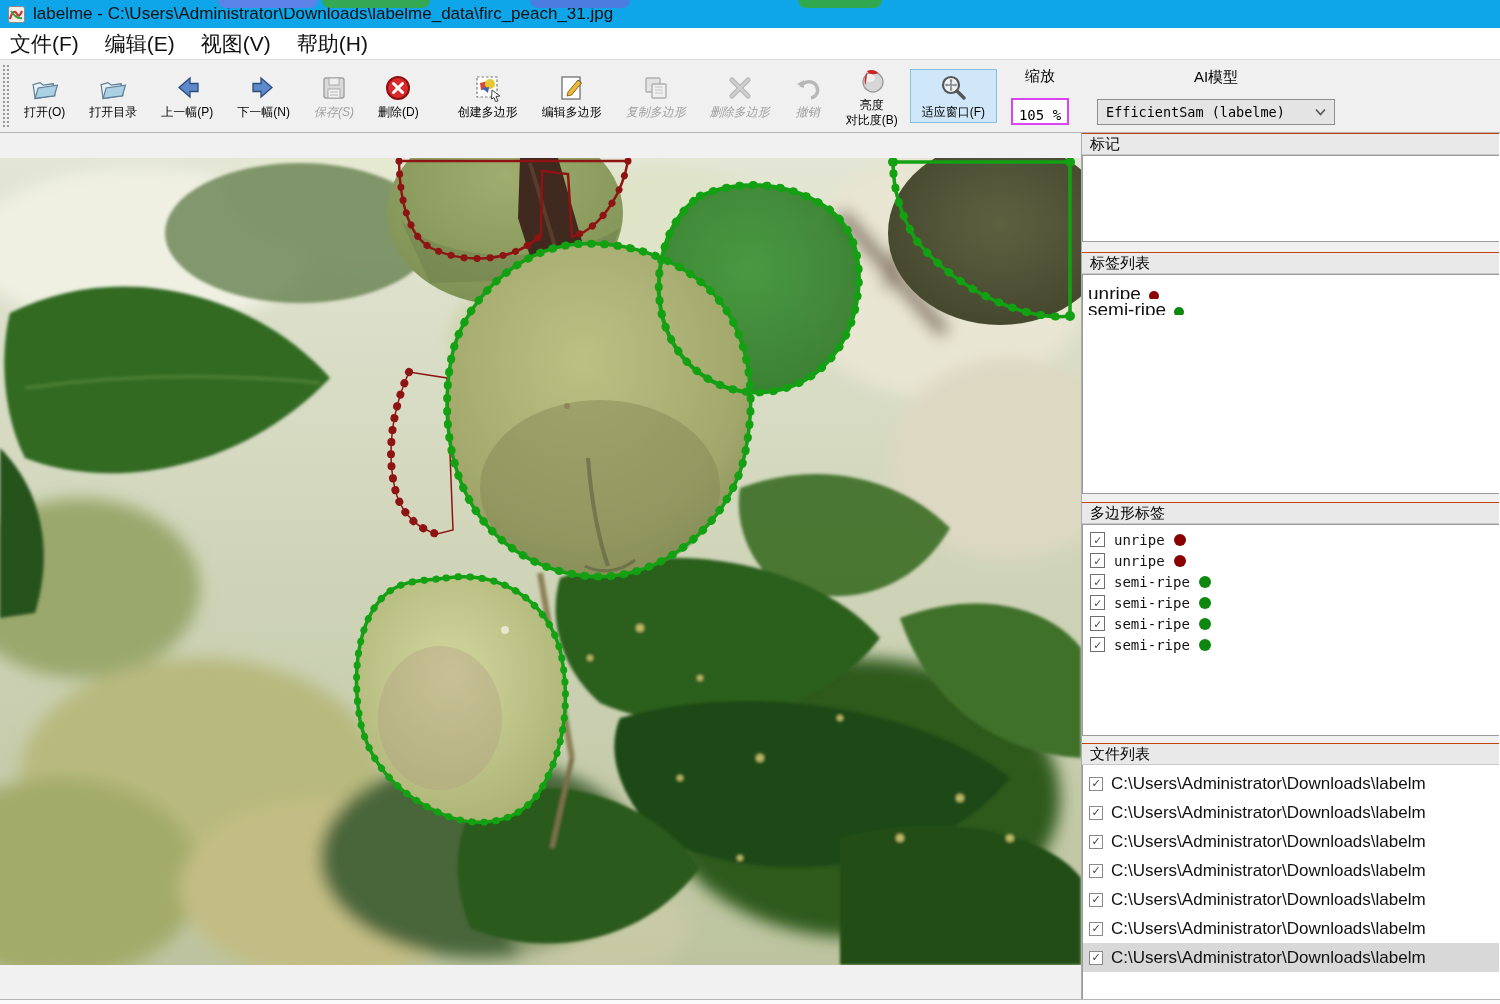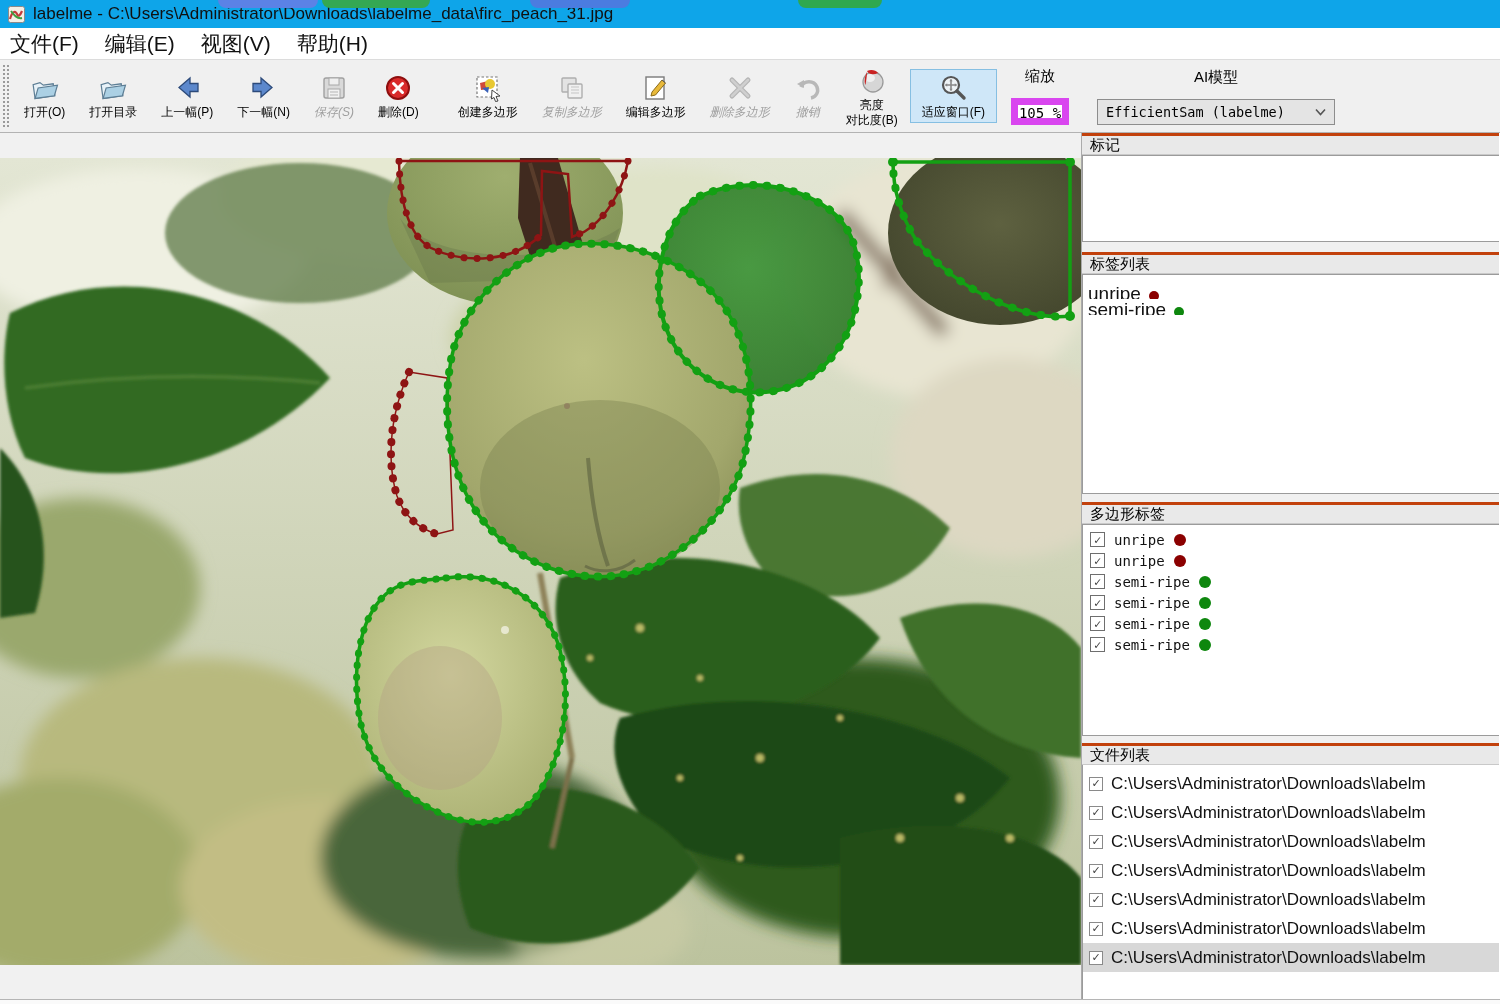--- a/index.html
+++ b/index.html
@@ -26,34 +26,34 @@
     background-size:4px 4px; }
   .tbtn { display:flex; flex-direction:column; align-items:center; justify-content:center; gap:3px;
     padding:2px 11px; font-size:12px; color:#000; background:transparent; border:1px solid transparent; line-height:1.25; text-align:center; }
   .tbtn .icon { height:30px; display:flex; align-items:flex-end; justify-content:center; }
   .tbtn .icon svg { width:28px; height:28px; display:block; }
   .tbtn.disabled { color:#9f9f9f;font-style:italic; }
   .tbtn.active { background:#cfe7f8; border:1px solid #86bfe2; }
   .tb-sep { width:1px; background:#c6c6c6; margin:5px 7px; }
   .tb-group { display:flex; flex-direction:column; align-items:center; justify-content:center; gap:12px; padding:0 14px; }
   .tb-group .g-label { font-size:15px; color:#000; }
-  #zoom-spin { width:58px; height:27px; background:#fff; border:7px solid #d946ef; display:flex; align-items:flex-start; justify-content:center;
+  #zoom-spin { width:58px; height:27px; background:#fff; border:2px solid #d946ef; display:flex; align-items:flex-end; justify-content:center;
     font-family:"DejaVu Sans Mono", monospace; font-size:14px; }
   #ai-select { width:238px; height:26px; background:#e4e4e4; border:1px solid #8d8d8d; display:flex; align-items:center;
     padding:0 8px; font-family:"DejaVu Sans Mono", monospace; font-size:13.5px; justify-content:space-between; }
   #ai-select .chev { color:#555; font-size:12px; }
 
   
   #main { display:flex; height:871px; }
   #canvas-area { width:1082px; position:relative; background:#f1f1f1; border-right:1px solid #ababab; overflow:hidden; }
   #photo { position:absolute; left:0; top:25px; width:1081px; height:807px; display:block; }
 
   
   #side { width:417px; background:#f0f0f0; display:flex; flex-direction:column; overflow:hidden; }
-  .sec-header { height:22px; background:#e9e9e9; border-top:3px solid #c2410c; border-bottom:1px solid #c9c9c9;
+  .sec-header { height:22px; background:#e9e9e9; border-top:1px solid #c2410c; border-bottom:1px solid #c9c9c9;
     font-size:15px; color:#000; padding-left:8px; display:flex; align-items:center; }
   .sec-box { background:#fff; border:1px solid #9b9b9b; border-right:none; }
   .gap { background:#f0f0f0; }
 
   #flags-box { height:87px; }
   #labels-box { height:220px; padding-top:8px; }
   .lblrow { height:16px; overflow:hidden; display:flex; align-items:flex-start; gap:8px; padding-left:5px;
     font-size:19px; line-height:21px; color:#111; }
   .lblrow .dot { width:10px; height:10px; border-radius:50%; margin-top:8px; flex:none; }
 
@@ -180,39 +180,39 @@
             <svg viewBox="0 0 28 28">
               <rect x="3" y="3" width="20" height="20" fill="#fff" stroke="#777" stroke-width="1.2" stroke-dasharray="2.5 2"></rect>
               <path d="M6 9 L14 7 L15 15 L7 16 Z" fill="#d04a3a"></path>
               <circle cx="16" cy="10" r="5" fill="#e8c832"></circle>
               <path d="M8 14 L15 13 L14 19 Z" fill="#3a62b8"></path>
               <path d="M18 16 L26 22 L22 22.5 L24 27 L21.5 27.5 L20 23.5 L17.5 25 Z" fill="#fff" stroke="#444" stroke-width="1"></path>
             </svg>
           </span>
           <span class="tlabel">创建多边形</span>
         </div>
+        <div class="tbtn">
+          <span class="icon">
+            <svg viewBox="0 0 28 28">
+              <rect x="4" y="3" width="18" height="22" fill="#fff" stroke="#7a7a7a" stroke-width="1.4"></rect>
+              <path d="M10 18 L20 6 L23.5 9 L13.5 21 L9 22 Z" fill="#e8b93a" stroke="#8a6a1a" stroke-width="1"></path>
+              <path d="M20 6 L23.5 9" stroke="#5a5a5a" stroke-width="1"></path>
+            </svg>
+          </span>
+          <span class="tlabel">编辑多边形</span>
+        </div>
         <div class="tbtn disabled">
           <span class="icon">
             <svg viewBox="0 0 28 28">
               <rect x="4" y="4" width="14" height="14" rx="1" fill="#e3e3e3" stroke="#aeaeae" stroke-width="1.4"></rect>
               <rect x="10" y="10" width="14" height="14" rx="1" fill="#f0f0f0" stroke="#aeaeae" stroke-width="1.4"></rect>
               <path d="M13 13 H21 M13 16 H21 M13 19 H21" stroke="#c5c5c5"></path>
             </svg>
           </span>
           <span class="tlabel">复制多边形</span>
-        </div>
-        <div class="tbtn">
-          <span class="icon">
-            <svg viewBox="0 0 28 28">
-              <rect x="4" y="3" width="18" height="22" fill="#fff" stroke="#7a7a7a" stroke-width="1.4"></rect>
-              <path d="M10 18 L20 6 L23.5 9 L13.5 21 L9 22 Z" fill="#e8b93a" stroke="#8a6a1a" stroke-width="1"></path>
-              <path d="M20 6 L23.5 9" stroke="#5a5a5a" stroke-width="1"></path>
-            </svg>
-          </span>
-          <span class="tlabel">编辑多边形</span>
         </div>
         <div class="tbtn disabled">
           <span class="icon">
             <svg viewBox="0 0 28 28">
               <path d="M6 6 L22 22 M22 6 L6 22" stroke="#b5b5b5" stroke-width="5" stroke-linecap="round"></path>
               <path d="M6 6 L22 22 M22 6 L6 22" stroke="#cfcfcf" stroke-width="2.5" stroke-linecap="round"></path>
             </svg>
           </span>
           <span class="tlabel">删除多边形</span>
         </div>

